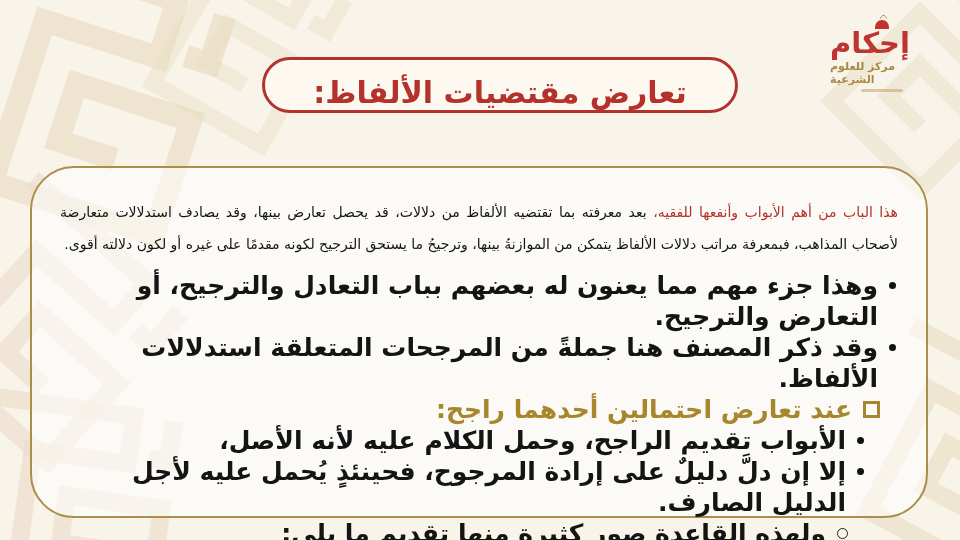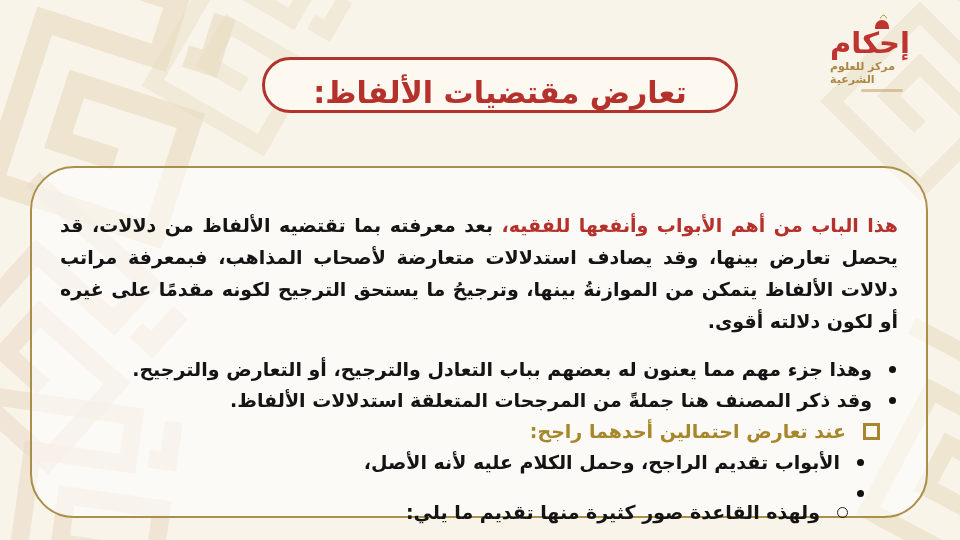--- a/index.html
+++ b/index.html
@@ -38,29 +38,29 @@
   .logo-subline{width:42px;height:3px;margin:3px auto 0 auto;background:#c3a06a;opacity:.55;border-radius:2px;filter:blur(.6px);}
 
   
   .content-box{
     position:absolute;z-index:1;left:30px;right:32px;top:166px;bottom:22px;
     box-sizing:border-box;border:2px solid #aa8f4b;border-radius:44px;
     background:rgba(255,255,255,.55);
     padding:24px 26px 10px 26px;
   }
   .paragraph{
-    direction:rtl;text-align:justify;color:#141414;font-weight:bold;
-    font-size:19px;line-height:32px;margin:17px 2px;
+    direction:rtl;text-align:justify;color:#141414;font-weight:normal;
+    font-size:14px;line-height:32px;margin:4px 2px;
   }
   .paragraph .highlight{color:#b5312b;}
 
   ul.points{list-style:none;margin:10px 0 0 0;padding:0;}
   ul.points li{
-    display:flex;align-items:flex-start;gap:17px;direction:rtl;
-    font-size:19px;font-weight:bold;color:#141414;line-height:31px;
+    display:flex;align-items:flex-start;gap:11px;direction:rtl;
+    font-size:25px;font-weight:bold;color:#141414;line-height:31px;
   }
   li.lvl1{padding-right:4px;}
   li.lvl2{padding-right:20px;}
   li.lvl3{padding-right:36px;}
   li.lvl4{padding-right:52px;text-align:center;}
   li .gold{color:#a7862c;}
   .m-dot{flex:0 0 auto;width:7px;height:7px;background:#111;border-radius:50%;margin-top:12px;}
   .m-square{flex:0 0 auto;width:11px;height:11px;border:3px solid #a7862c;margin-top:7px;background:transparent;}
   .m-circle{flex:0 0 auto;width:9px;height:9px;border:1.6px solid #222;border-radius:50%;margin-top:10px;background:transparent;}
 </style>
@@ -123,20 +123,21 @@
       <li class="lvl2">
         <span class="m-square"></span>
         <span class="gold">عند تعارض احتمالين أحدهما راجح:</span>
       </li>
       <li class="lvl3">
         <span class="m-dot"></span>
         <span>الأبواب تقديم الراجح، وحمل الكلام عليه لأنه الأصل،</span>
       </li>
       <li class="lvl3">
         <span class="m-dot"></span>
+        <span>إلا إن دلَّ دليلٌ على إرادة المرجوح، فحينئذٍ يُحمل عليه لأجل الدليل الصارف.</span>
       </li>
       <li class="lvl4">
         <span class="m-circle"></span>
         <span>ولهذه القاعدة صور كثيرة منها تقديم ما يلي:</span>
       </li>
     </ul>
   </div>
 
 </div>
 

